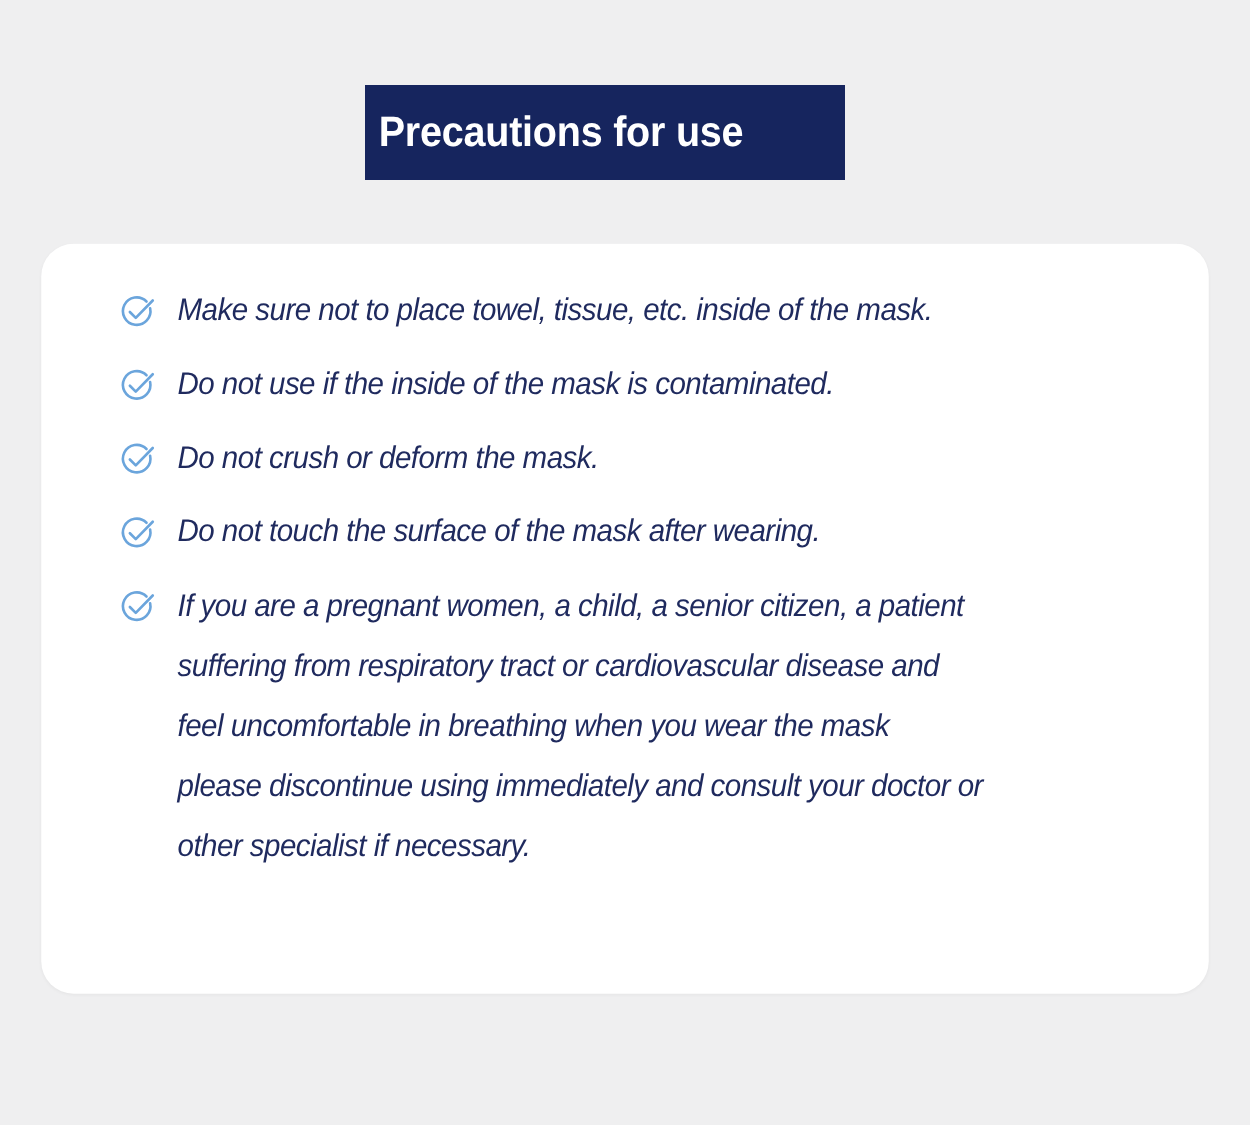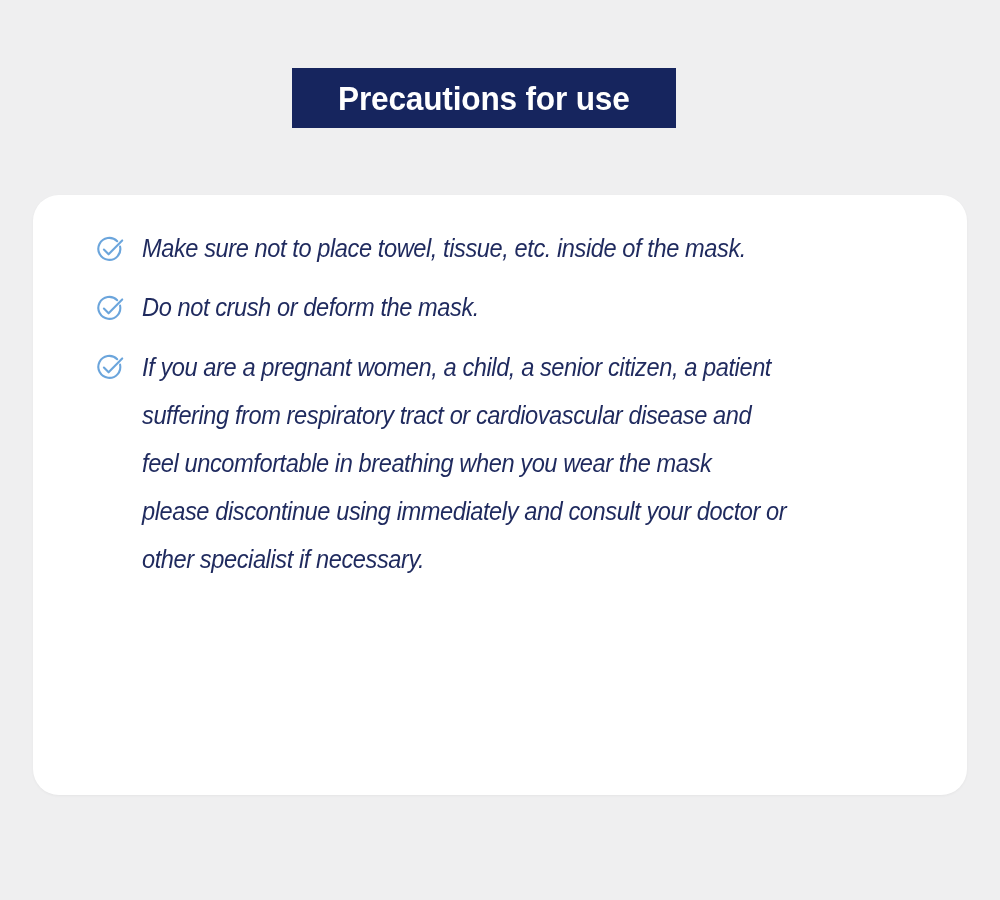--- a/index.html
+++ b/index.html
@@ -18,25 +18,24 @@
     width: 1000px;
     height: 900px;
   }
 
   
   .title-banner {
     position: absolute;
     left: 292px;
     top: 68px;
     width: 384px;
-    height: 60px;
+    height: 76px;
     background: #16255e;
     display: flex;
     align-items: center;
-    justify-content: center;
   }
   .title-text {
     color: #ffffff;
     font-family: "Liberation Sans", sans-serif;
     font-size: 34px;
     font-weight: bold;
     letter-spacing: -0.2px;
     transform: scaleX(0.93);
     transform-origin: center;
     white-space: nowrap;
@@ -128,32 +127,50 @@
       <div class="list-item tight">
         <span class="check-icon">
           <svg viewBox="0 0 30 30" xmlns="http://www.w3.org/2000/svg">
             <path d="M22.2 6.2 A11 11 0 1 0 25.1 11.6" fill="none" stroke="#6ba5dc" stroke-width="2.1" stroke-linecap="round"></path>
             <path d="M8.9 14.6 L13.6 19.3 L27.2 5.4" fill="none" stroke="#6ba5dc" stroke-width="2.1" stroke-linecap="round" stroke-linejoin="round"></path>
           </svg>
         </span>
         <span class="item-text">Make sure not to place towel, tissue, etc. inside of the mask.</span>
       </div>
 
+      <div class="list-item tight">
+        <span class="check-icon">
+          <svg viewBox="0 0 30 30" xmlns="http://www.w3.org/2000/svg">
+            <path d="M22.2 6.2 A11 11 0 1 0 25.1 11.6" fill="none" stroke="#6ba5dc" stroke-width="2.1" stroke-linecap="round"></path>
+            <path d="M8.9 14.6 L13.6 19.3 L27.2 5.4" fill="none" stroke="#6ba5dc" stroke-width="2.1" stroke-linecap="round" stroke-linejoin="round"></path>
+          </svg>
+        </span>
+        <span class="item-text">Do not use if the inside of the mask is contaminated.</span>
+      </div>
 
 
       <div class="list-item tight">
         <span class="check-icon">
           <svg viewBox="0 0 30 30" xmlns="http://www.w3.org/2000/svg">
             <path d="M22.2 6.2 A11 11 0 1 0 25.1 11.6" fill="none" stroke="#6ba5dc" stroke-width="2.1" stroke-linecap="round"></path>
             <path d="M8.9 14.6 L13.6 19.3 L27.2 5.4" fill="none" stroke="#6ba5dc" stroke-width="2.1" stroke-linecap="round" stroke-linejoin="round"></path>
           </svg>
         </span>
         <span class="item-text">Do not crush or deform the mask.</span>
       </div>
 
+      <div class="list-item tight">
+        <span class="check-icon">
+          <svg viewBox="0 0 30 30" xmlns="http://www.w3.org/2000/svg">
+            <path d="M22.2 6.2 A11 11 0 1 0 25.1 11.6" fill="none" stroke="#6ba5dc" stroke-width="2.1" stroke-linecap="round"></path>
+            <path d="M8.9 14.6 L13.6 19.3 L27.2 5.4" fill="none" stroke="#6ba5dc" stroke-width="2.1" stroke-linecap="round" stroke-linejoin="round"></path>
+          </svg>
+        </span>
+        <span class="item-text">Do not touch the surface of the mask after wearing.</span>
+      </div>
 
       <div class="list-item">
         <span class="check-icon">
           <svg viewBox="0 0 30 30" xmlns="http://www.w3.org/2000/svg">
             <path d="M22.2 6.2 A11 11 0 1 0 25.1 11.6" fill="none" stroke="#6ba5dc" stroke-width="2.1" stroke-linecap="round"></path>
             <path d="M8.9 14.6 L13.6 19.3 L27.2 5.4" fill="none" stroke="#6ba5dc" stroke-width="2.1" stroke-linecap="round" stroke-linejoin="round"></path>
           </svg>
         </span>
         <div class="item-para">
           <div class="pline">If you are a pregnant women, a child, a senior citizen, a patient</div>

